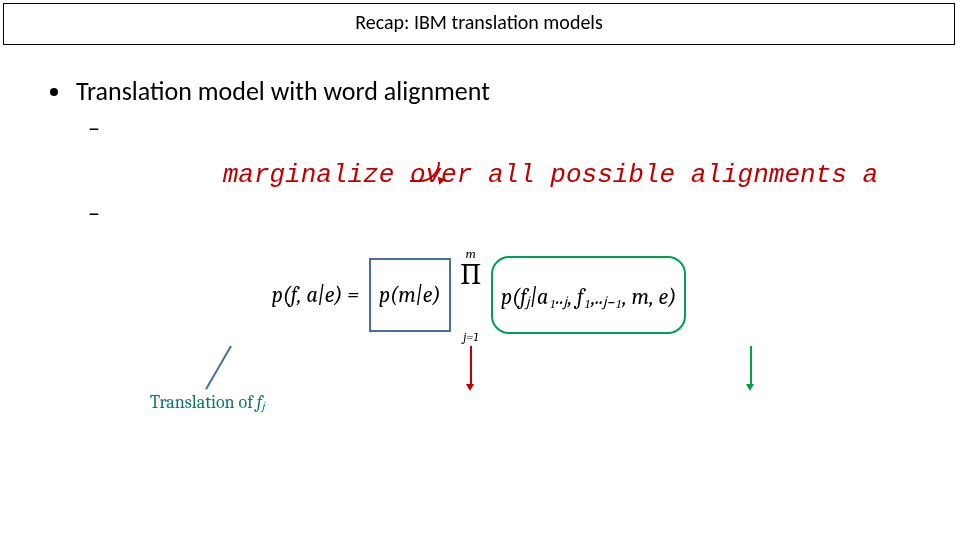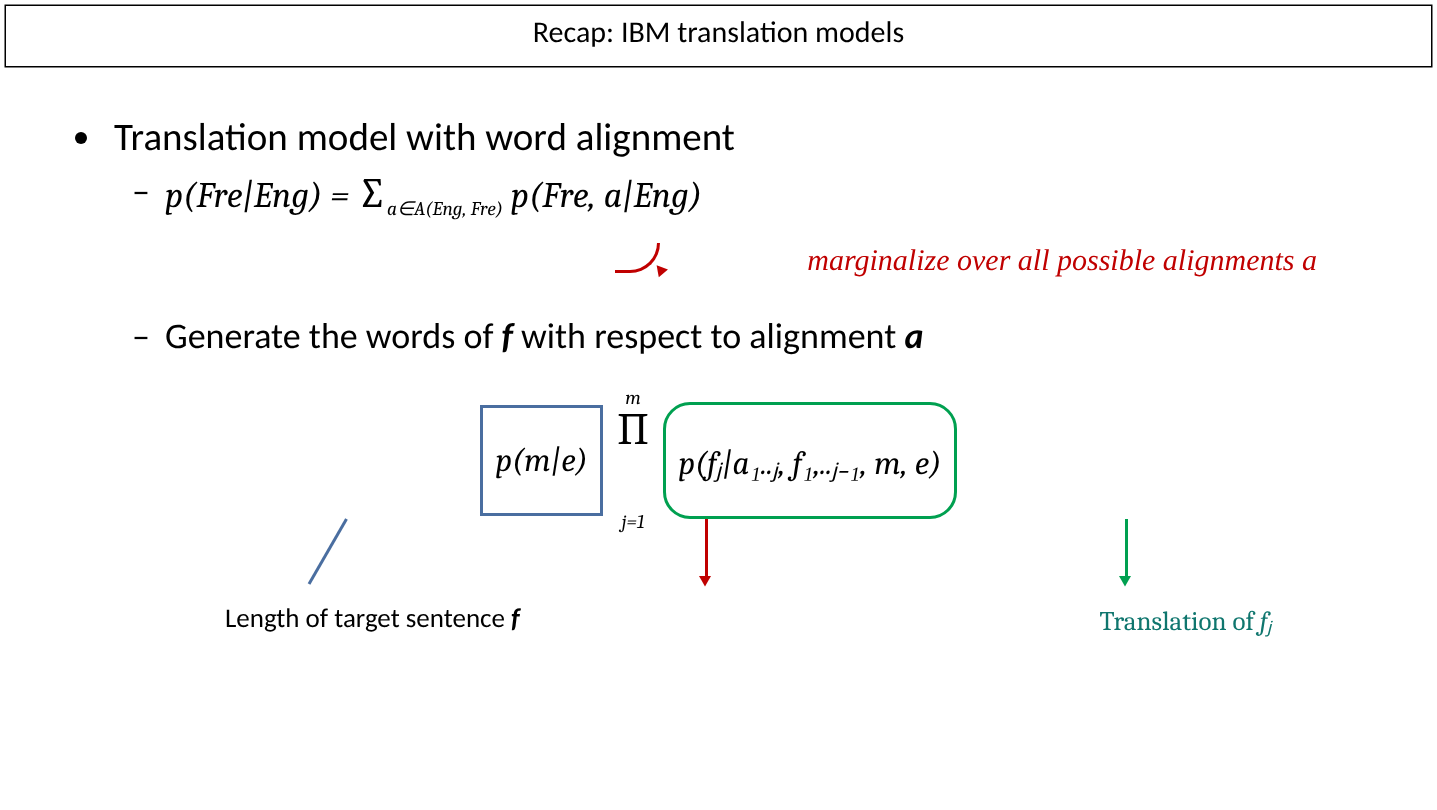--- a/index.html
+++ b/index.html
@@ -45,24 +45,24 @@
   .dash {
     margin-right: 10px;
     flex-shrink: 0;
   }
   .formula { font-family: Cambria, "Times New Roman", serif; font-style: italic; }
   .sigma { font-style: normal; font-size: 28px; }
   .sub { font-size: 13px; font-style: italic; position: relative; top: 5px; }
   .marginal-note {
     color: #c00000;
     font-style: italic;
-    font-size: 20px;
+    font-size: 26px;
     text-align: right;
-    margin: 18px 30px 24px 0;
-    font-family: Liberation Serif, serif;
+    margin: 18px 30px 8px 0;
+    font-family: Liberation Mono, monospace;
   }
   .generate-line { margin-top: 4px; margin-bottom: 20px; }
   .eq-row {
     display: flex;
     align-items: center;
     justify-content: center;
     font-family: Cambria, "Times New Roman", serif;
     font-size: 22px;
     margin-top: 18px;
     gap: 4px;
@@ -137,52 +137,44 @@
 
 <div class="content">
 
   <div class="bullet-line">
     <span class="bullet-dot"></span>
     <span>Translation model with word alignment</span>
   </div>
 
   <div class="sub-line">
     <span class="dash">–</span>
-    <span class="formula">
-      <span>p(Fre|Eng) = </span><span class="sigma">∑</span><span class="sub">a∈A(Eng, Fre)</span><span> p(Fre, a|Eng)</span>
-    </span>
   </div>
 
   <div class="marginal-note">marginalize over all possible alignments a</div>
 
   <div class="sub-line generate-line">
     <span class="dash">–</span>
-    <span>
-      <span>Generate the words of </span><span class="bold ital">f</span><span> with respect to alignment </span><span class="bold ital">a</span>
-    </span>
   </div>
 
   <div class="eq-row">
+    <span class="eq-left">p(f, a|e) = </span>
     <span class="box box-blue">
       <span class="ital">p(m|e)</span>
     </span>
     <span class="prod">
       <span class="top">m</span>
       <span class="sym">∏</span>
       <span class="bot">j=1</span>
     </span>
     <span class="box box-green">
       <span class="ital">p(fⱼ|a₁..ⱼ, f₁,..ⱼ₋₁, m, e)</span>
     </span>
   </div>
 
   <div class="anno-row">
-    <span class="anno-left">
-      <span>Length of target sentence </span><span class="ital bold">f</span>
-    </span>
     <span class="anno-right">
       <span>Translation of </span><span class="ital">fⱼ</span>
     </span>
   </div>
 
 </div>
 
 <div class="arrow-red-curve"></div>
 <div class="arrowhead ah-red2"></div>
 <div class="arrow arrow1"></div>

